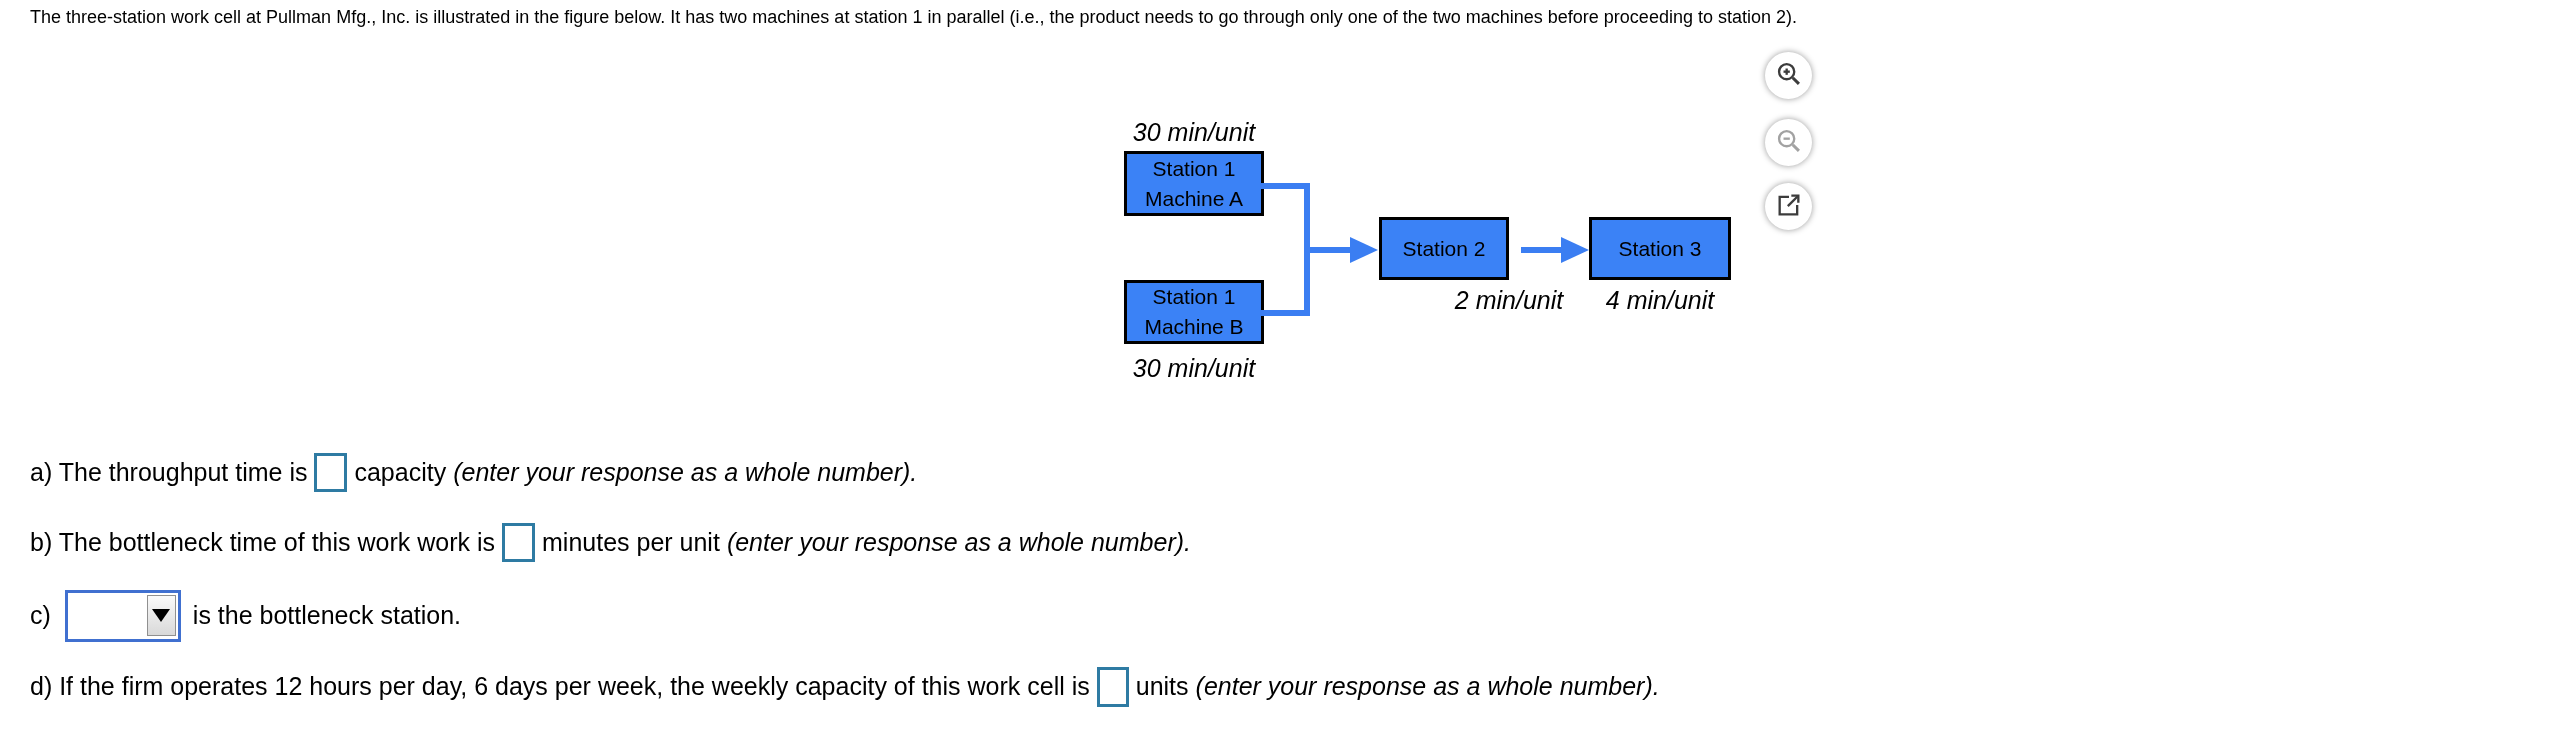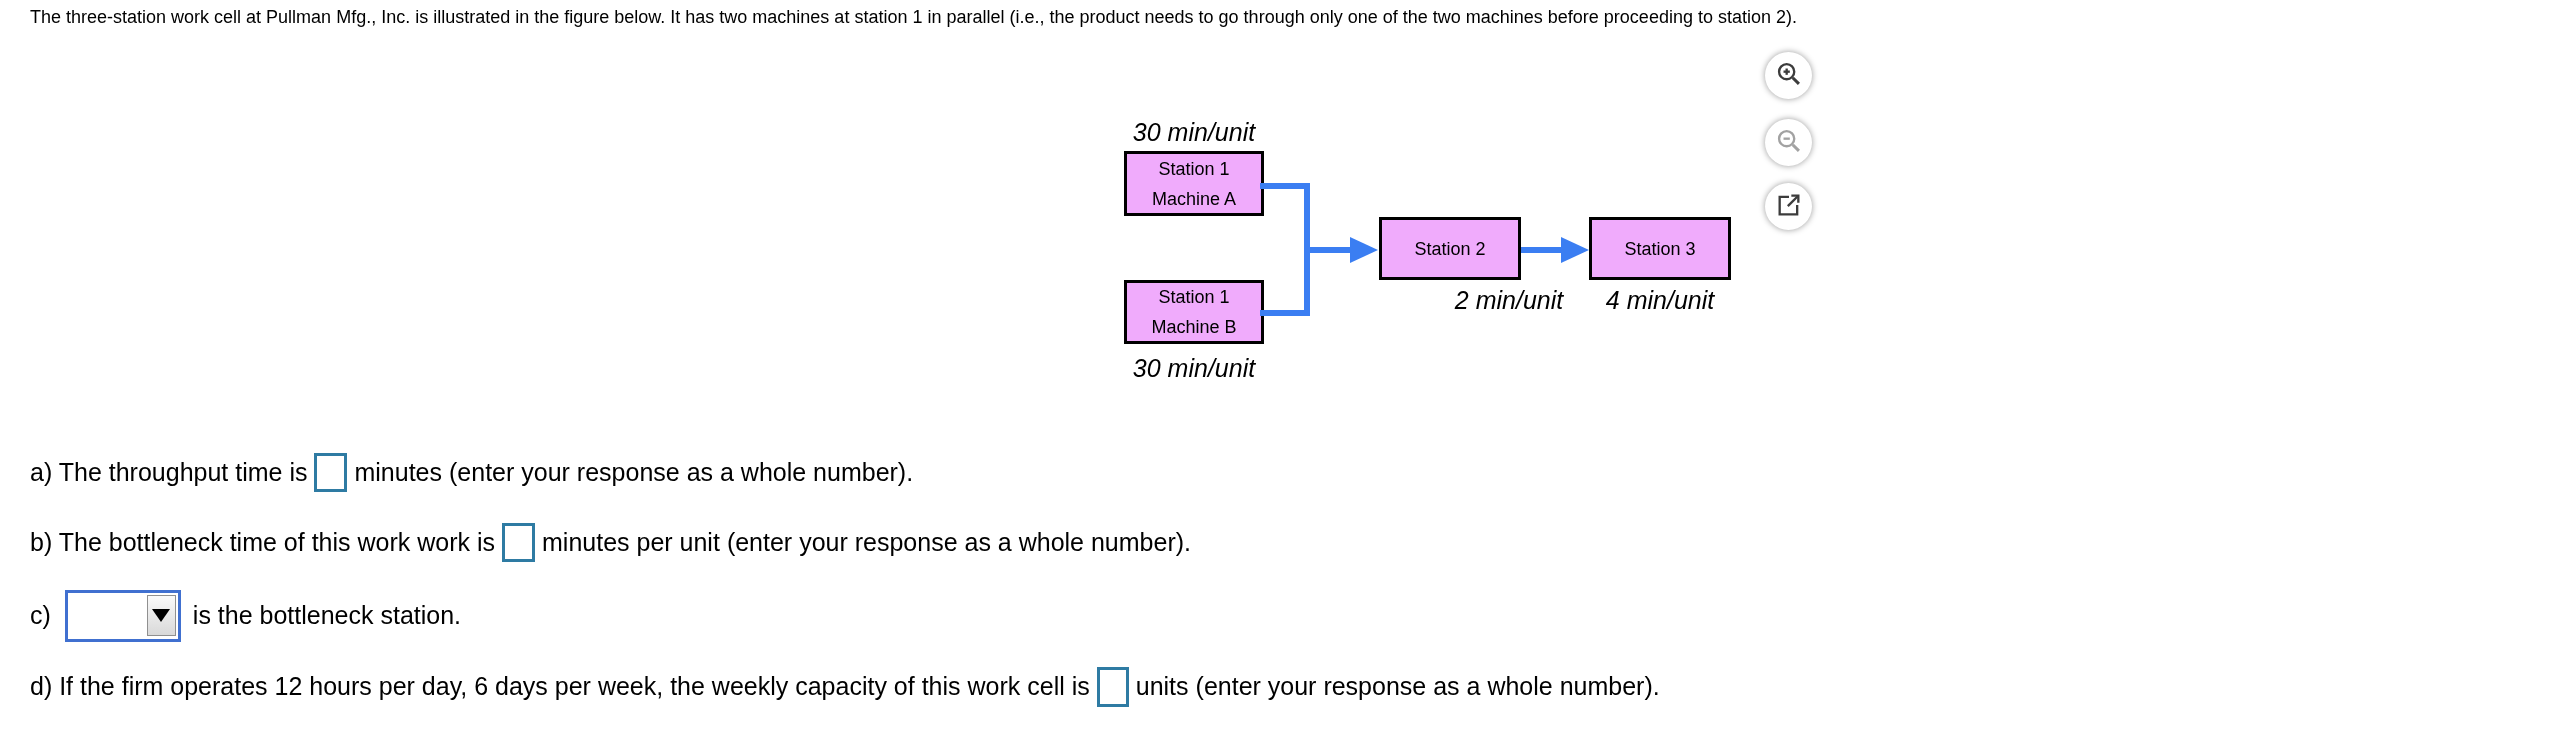--- a/index.html
+++ b/index.html
@@ -17,32 +17,32 @@
     left: 30px;
     top: 7px;
     font-size: 18px;
     white-space: nowrap;
   }
 
   
   .station-box {
     position: absolute;
     border: 3px solid #000;
-    background: #f0abfc;
+    background: #3b82f6;
     display: flex;
     flex-direction: column;
     align-items: center;
     justify-content: center;
-    font-size: 18px;
+    font-size: 21px;
     line-height: 30px;
     text-align: center;
   }
   #box-machine-a { left: 1124px; top: 151px; width: 140px; height: 65px; }
   #box-machine-b { left: 1124px; top: 280px; width: 140px; height: 64px; }
-  #box-station-2 { left: 1379px; top: 217px; width: 142px; height: 63px; }
+  #box-station-2 { left: 1379px; top: 217px; width: 130px; height: 63px; }
   #box-station-3 { left: 1589px; top: 217px; width: 142px; height: 63px; }
 
   .rate-label {
     position: absolute;
     font-size: 25px;
     text-align: center;
     white-space: nowrap;
     font-style: italic;
   }
   #rate-a  { left: 1124px; top: 118px; width: 140px; }
@@ -91,21 +91,21 @@
     left: 30px;
     display: flex;
     align-items: center;
     font-size: 25px;
     white-space: nowrap;
   }
   #row-a { top: 447px; height: 50px; }
   #row-b { top: 517px; height: 50px; }
   #row-c { top: 589px; height: 53px; }
   #row-d { top: 661px; height: 51px; }
-  .q-row .em { }
+  .q-row .em { font-style: italic; }
   .q-row .seg { display: inline-block; text-align: center; }
 
   .answer-box {
     width: 33px; height: 39px;
     border: 3px solid #2e7ba3;
     background: #fff;
     margin: 0 7px;
     font-size: 25px;
     text-align: center;
     padding: 0;
@@ -209,21 +209,21 @@
       <polyline points="19,12 19,20 4,20 4,5 12,5"></polyline>
       <polyline points="14,4 20,4 20,10"></polyline>
       <line x1="11" y1="13" x2="19.5" y2="4.5"></line>
     </svg>
   </span>
 </button>
 
 <div class="q-row" id="row-a">
   <span class="seg">a) The throughput time is</span>
   <input class="answer-box" id="input-a" type="text" value="" style="">
-  <span class="seg">minutes</span>
+  <span class="seg">capacity</span>
   <span class="seg em" style="margin-left:7px">(enter your response as a whole number).</span>
 </div>
 
 <div class="q-row" id="row-b">
   <span class="seg">b) The bottleneck time of this work work is</span>
   <input class="answer-box" id="input-b" type="text" value="" style="">
   <span class="seg">minutes per unit</span>
   <span class="seg em" style="margin-left:7px">(enter your response as a whole number).</span>
 </div>
 

